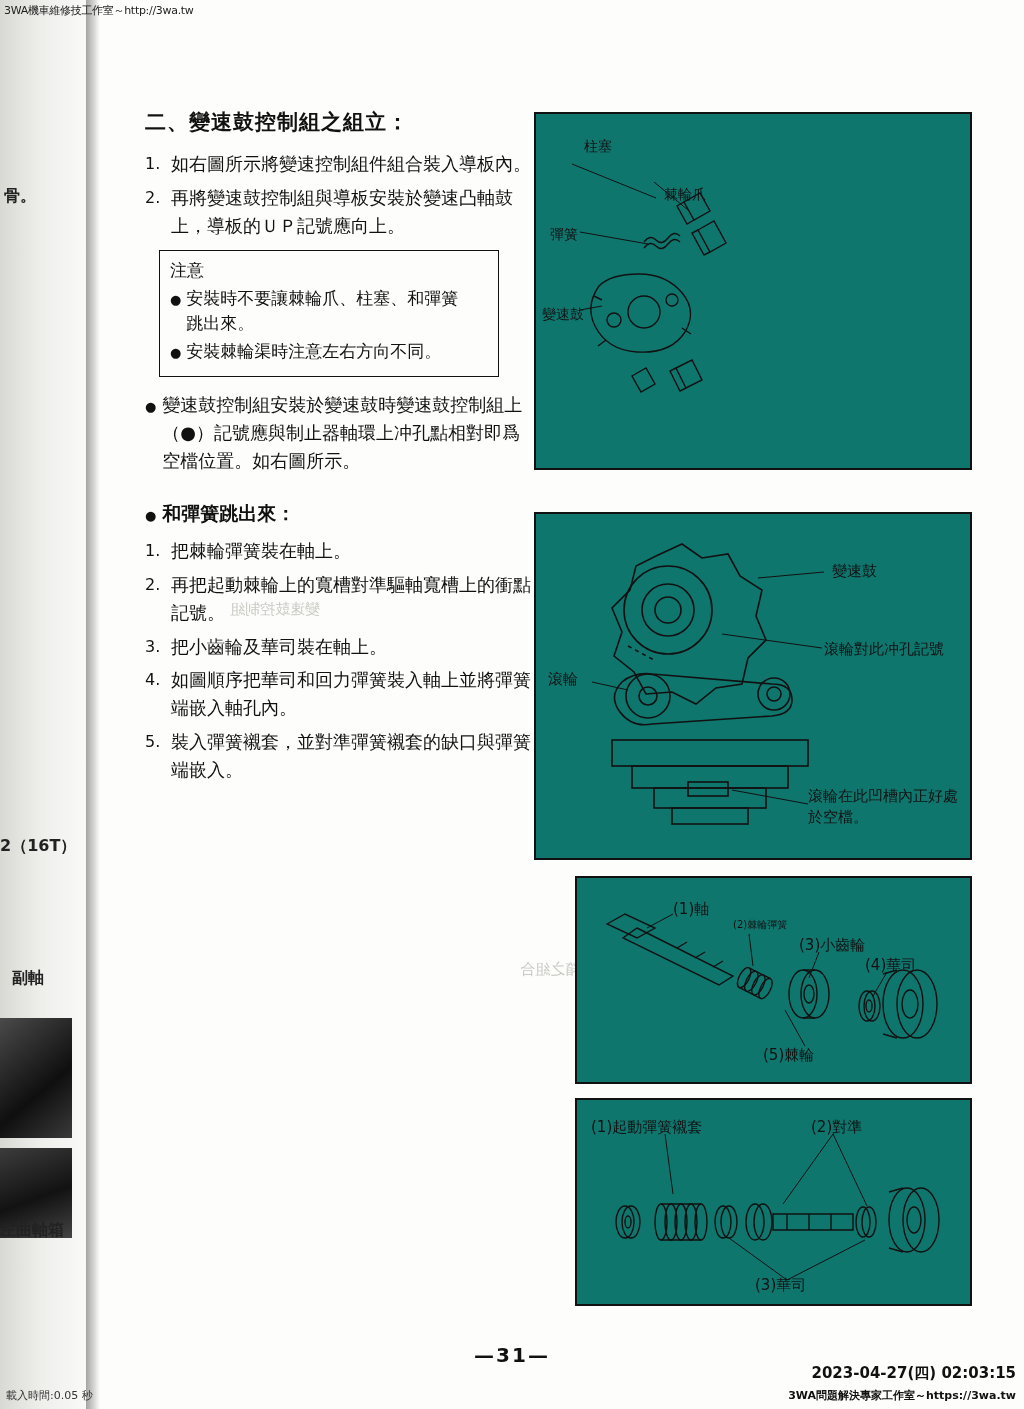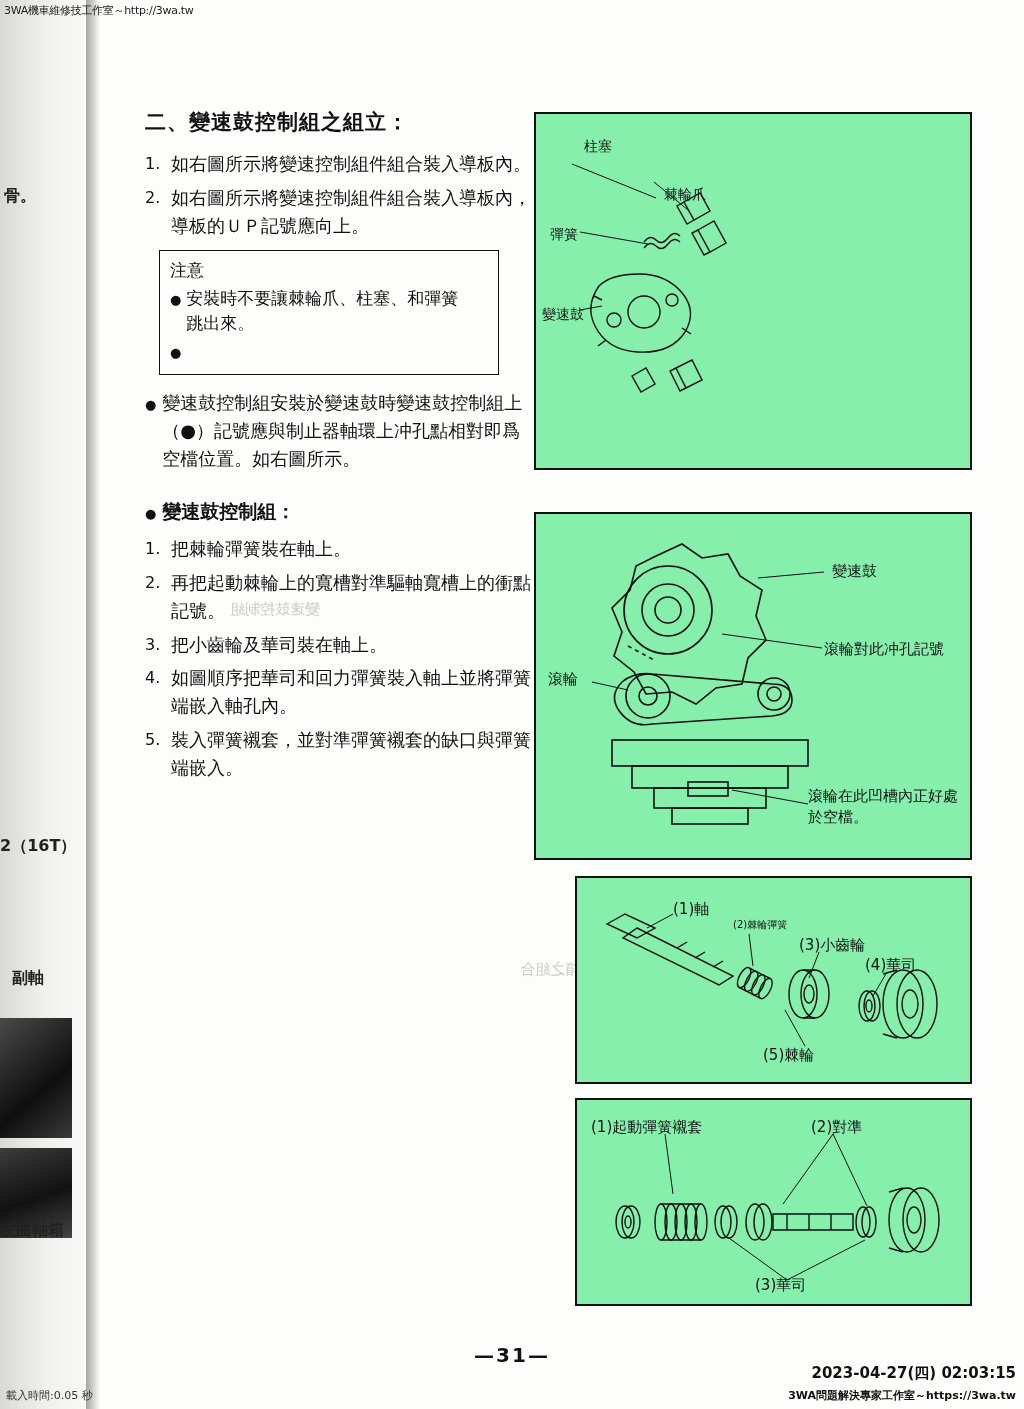--- a/index.html
+++ b/index.html
@@ -87,21 +87,21 @@
     display:flex;gap:6px;font-size:18px;line-height:1.55;margin-bottom:6px;
   }
   .bullet-item .bullet{font-size:13px;padding-top:6px;}
   .sub-head{
     display:flex;gap:6px;font-size:19px;font-weight:bold;margin:26px 0 10px 0;
   }
   .sub-head .bullet{font-size:13px;padding-top:7px;}
 
   
   .panel{
-    position:absolute;border:2px solid #111;background:#86efac;box-sizing:border-box;text-decoration:underline;
+    position:absolute;border:2px solid #111;background:#0f766e;box-sizing:border-box;text-decoration:underline;
   }
   .panel-1{left:534px;top:112px;width:438px;height:358px;}
   .panel-2{left:534px;top:512px;width:438px;height:348px;}
   .panel-3{left:575px;top:876px;width:397px;height:208px;}
   .panel-4{left:575px;top:1098px;width:397px;height:208px;}
 
   .photo-half{
     position:absolute;right:0;top:0;width:212px;height:100%;
     background:linear-gradient(135deg,#6f6f6f,#2a2a2a 45%,#6a6a6a 80%,#313131);
   }
@@ -146,42 +146,43 @@
 
 <div class="col-text">
   <div class="sec-title">二、變速鼓控制組之組立：</div>
 
   <div class="num-item">
     <div class="n">1.</div>
     <div class="t">如右圖所示將變速控制組件組合裝入導板內。</div>
   </div>
   <div class="num-item">
     <div class="n">2.</div>
-    <div class="t">如右圖所示將變速控制組件組合裝入導板內，導板的ＵＰ記號應向上。</div>
+    <div class="t">再將變速鼓控制組與導板安裝於變速凸軸鼓上，導板的ＵＰ記號應向上。</div>
   </div>
 
   <div class="note-box">
     <div class="note-title">注意</div>
     <div class="note-line">
       <span class="bullet">●</span>
       <span>安裝時不要讓棘輪爪、柱塞、和彈簧跳出來。</span>
     </div>
     <div class="note-line">
       <span class="bullet">●</span>
+      <span>安裝棘輪渠時注意左右方向不同。</span>
     </div>
   </div>
 
   <div class="bullet-item">
     <span class="bullet">●</span>
     <span>變速鼓控制組安裝於變速鼓時變速鼓控制組上（●）記號應與制止器軸環上冲孔點相對即爲空檔位置。如右圖所示。</span>
   </div>
 
   <div class="sub-head">
     <span class="bullet">●</span>
-    <span>變速鼓控制組：</span>
+    <span>和彈簧跳出來：</span>
   </div>
 
   <div class="num-item">
     <div class="n">1.</div>
     <div class="t">把棘輪彈簧裝在軸上。</div>
   </div>
   <div class="num-item">
     <div class="n">2.</div>
     <div class="t">再把起動棘輪上的寬槽對準驅軸寬槽上的衝點記號。</div>
   </div>

